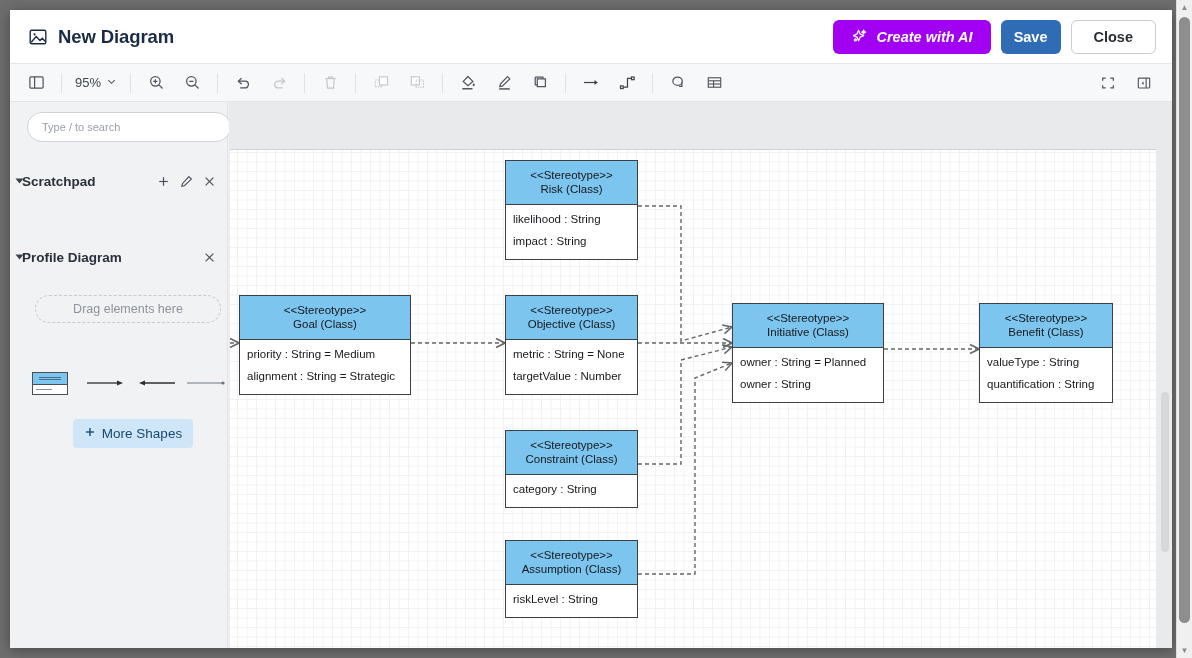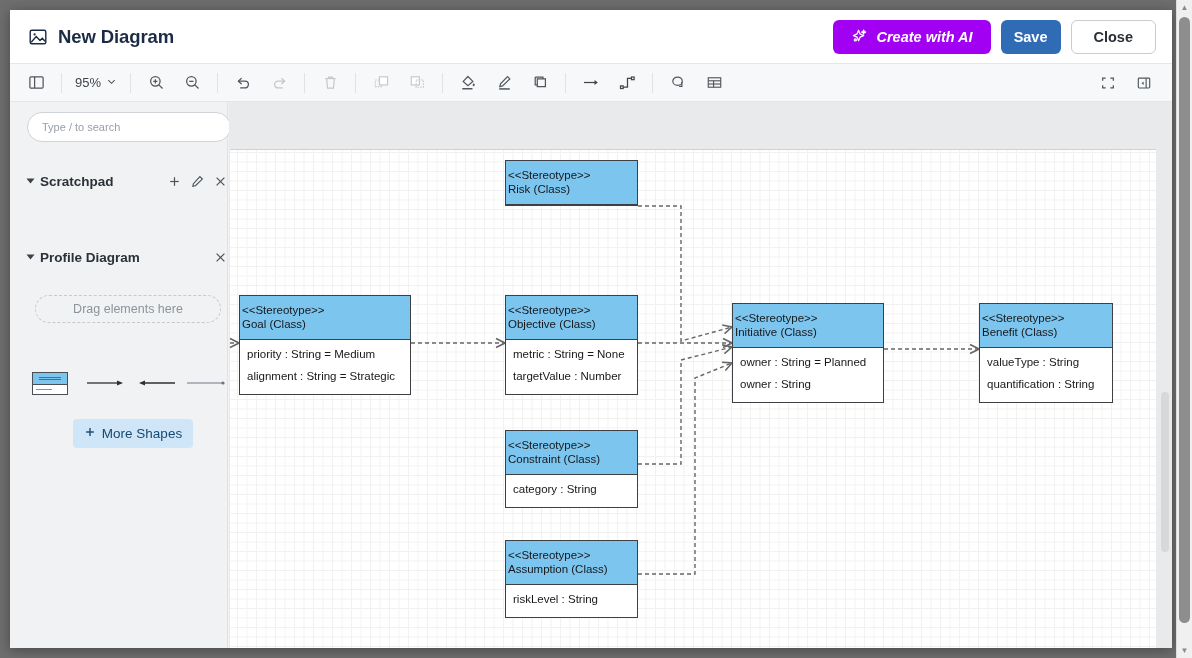--- a/index.html
+++ b/index.html
@@ -170,26 +170,25 @@
     font-size: 11px;
     color: #2b2f36;
     padding: 0 14px;
     outline: none;
     font-family: "Liberation Sans", sans-serif;
   }
   .search-box::placeholder { color: #9aa0a8; }
 
   .sec-head {
     position: absolute;
-    left: 17px;
+    left: 6px;
     width: 200px;
     height: 20px;
     display: flex;
     align-items: center;
-    gap: 7px;
     cursor: pointer;
   }
   .caret {
     width: 0; height: 0;
     border-left: 5px solid #3c4椅;
     border-left: 5px solid #3c424a;
     border-top: 4px solid transparent;
     border-bottom: 4px solid transparent;
     transform: rotate(90deg);
     margin-left: 1px;
@@ -298,20 +297,21 @@
     position: absolute;
     border: 1px solid #3c4045;
     background: #fff;
     box-sizing: border-box;
     font-size: 11.5px;
     color: #16181b;
   }
   .uml .head {
     background: #7cc5ef;
     border-bottom: 1px solid #3c4045;
+    text-align: center;
     padding: 7px 2px 8px;
     line-height: 14px;
   }
   .uml .attrs { padding: 4px 0 6px 0; }
   .uml .attrs div {
     padding: 4px 0 5px 7px;
     line-height: 13px;
     white-space: nowrap;
   }
 
@@ -625,20 +625,24 @@
           </g>
         </svg>
 
         <div class="nodes">
 
           <div class="uml" style="left:276px;top:58px;width:133px;">
             <div class="head">
               <div>&lt;&lt;Stereotype&gt;&gt;</div>
               <div>Risk (Class)</div>
             </div>
+            <div class="attrs">
+              <div>likelihood : String</div>
+              <div>impact : String</div>
+            </div>
           </div>
 
           <div class="uml" style="left:10px;top:193px;width:172px;">
             <div class="head">
               <div>&lt;&lt;Stereotype&gt;&gt;</div>
               <div>Goal (Class)</div>
             </div>
             <div class="attrs">
               <div>priority : String = Medium</div>
               <div>alignment : String = Strategic</div>

